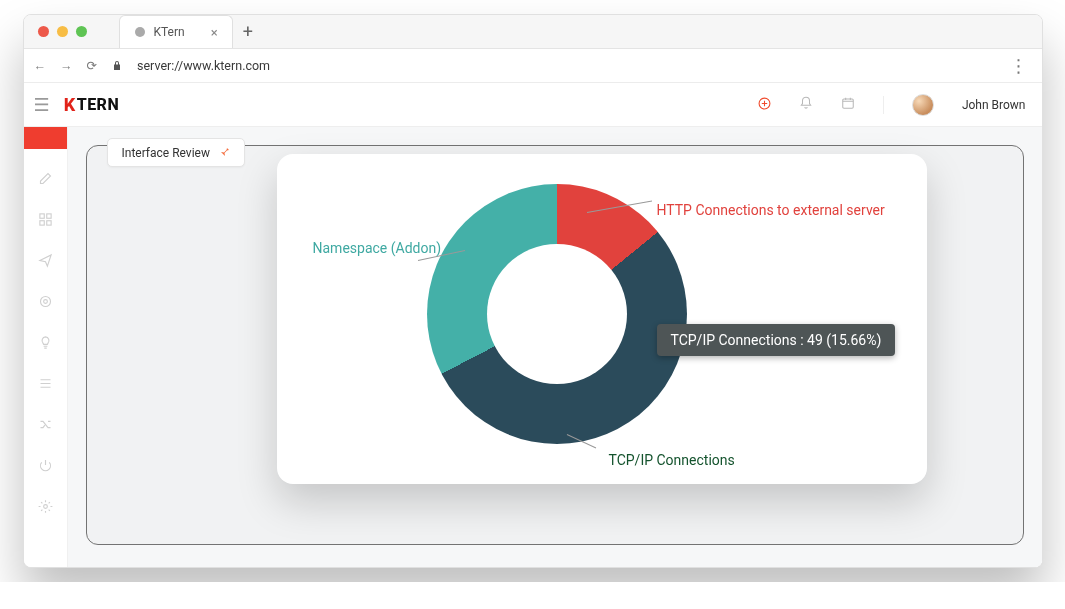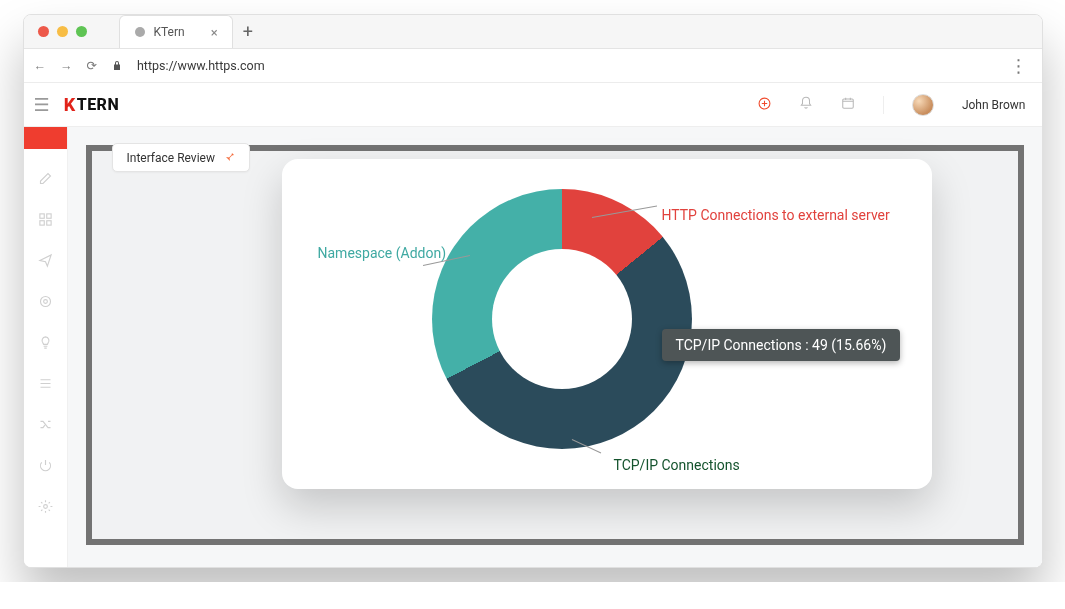--- a/index.html
+++ b/index.html
@@ -93,22 +93,22 @@
   .side-item svg { width: 15px; height: 15px; }
   .content {
     flex: 1;
     background: #f6f7f8;
     position: relative;
     border-left: 0;
     padding: 18px 18px 18px 18px;
   }
   .content-inner {
     background: #f1f2f3;
-    border: 6px solid #737373;
-    border-radius: 0;
+    border: 1px solid #737373;
+    border-radius: 12px;
     min-height: 400px;
     position: relative;
   }
   .tag {
     position: absolute;
     top: -8px;
     left: 20px;
     background: #fff;
     border: 1px solid #e4e4e4;
     border-radius: 5px;
@@ -194,21 +194,21 @@
     <div class="newtab">+</div>
   </div>
 
   <div class="addrbar">
     <span class="nav-arrow">←</span>
     <span class="nav-arrow">→</span>
     <span class="reload">⟳</span>
     <svg class="lock" viewBox="0 0 24 24">
         <path d="M12 2a4 4 0 0 0-4 4v3H6v11h12V9h-2V6a4 4 0 0 0-4-4zm-2 4a2 2 0 1 1 4 0v3h-4V6z"></path>
       </svg>
-    <span class="url">https://www.https.com</span>
+    <span class="url">server://www.ktern.com</span>
     <span class="kebab">⋮</span>
   </div>
 
   <div class="app-header">
     <span class="hamburger">☰</span>
     <div class="logo">
       <span class="k">K</span>
       <span>TERN</span>
     </div>
     <div class="header-right">

